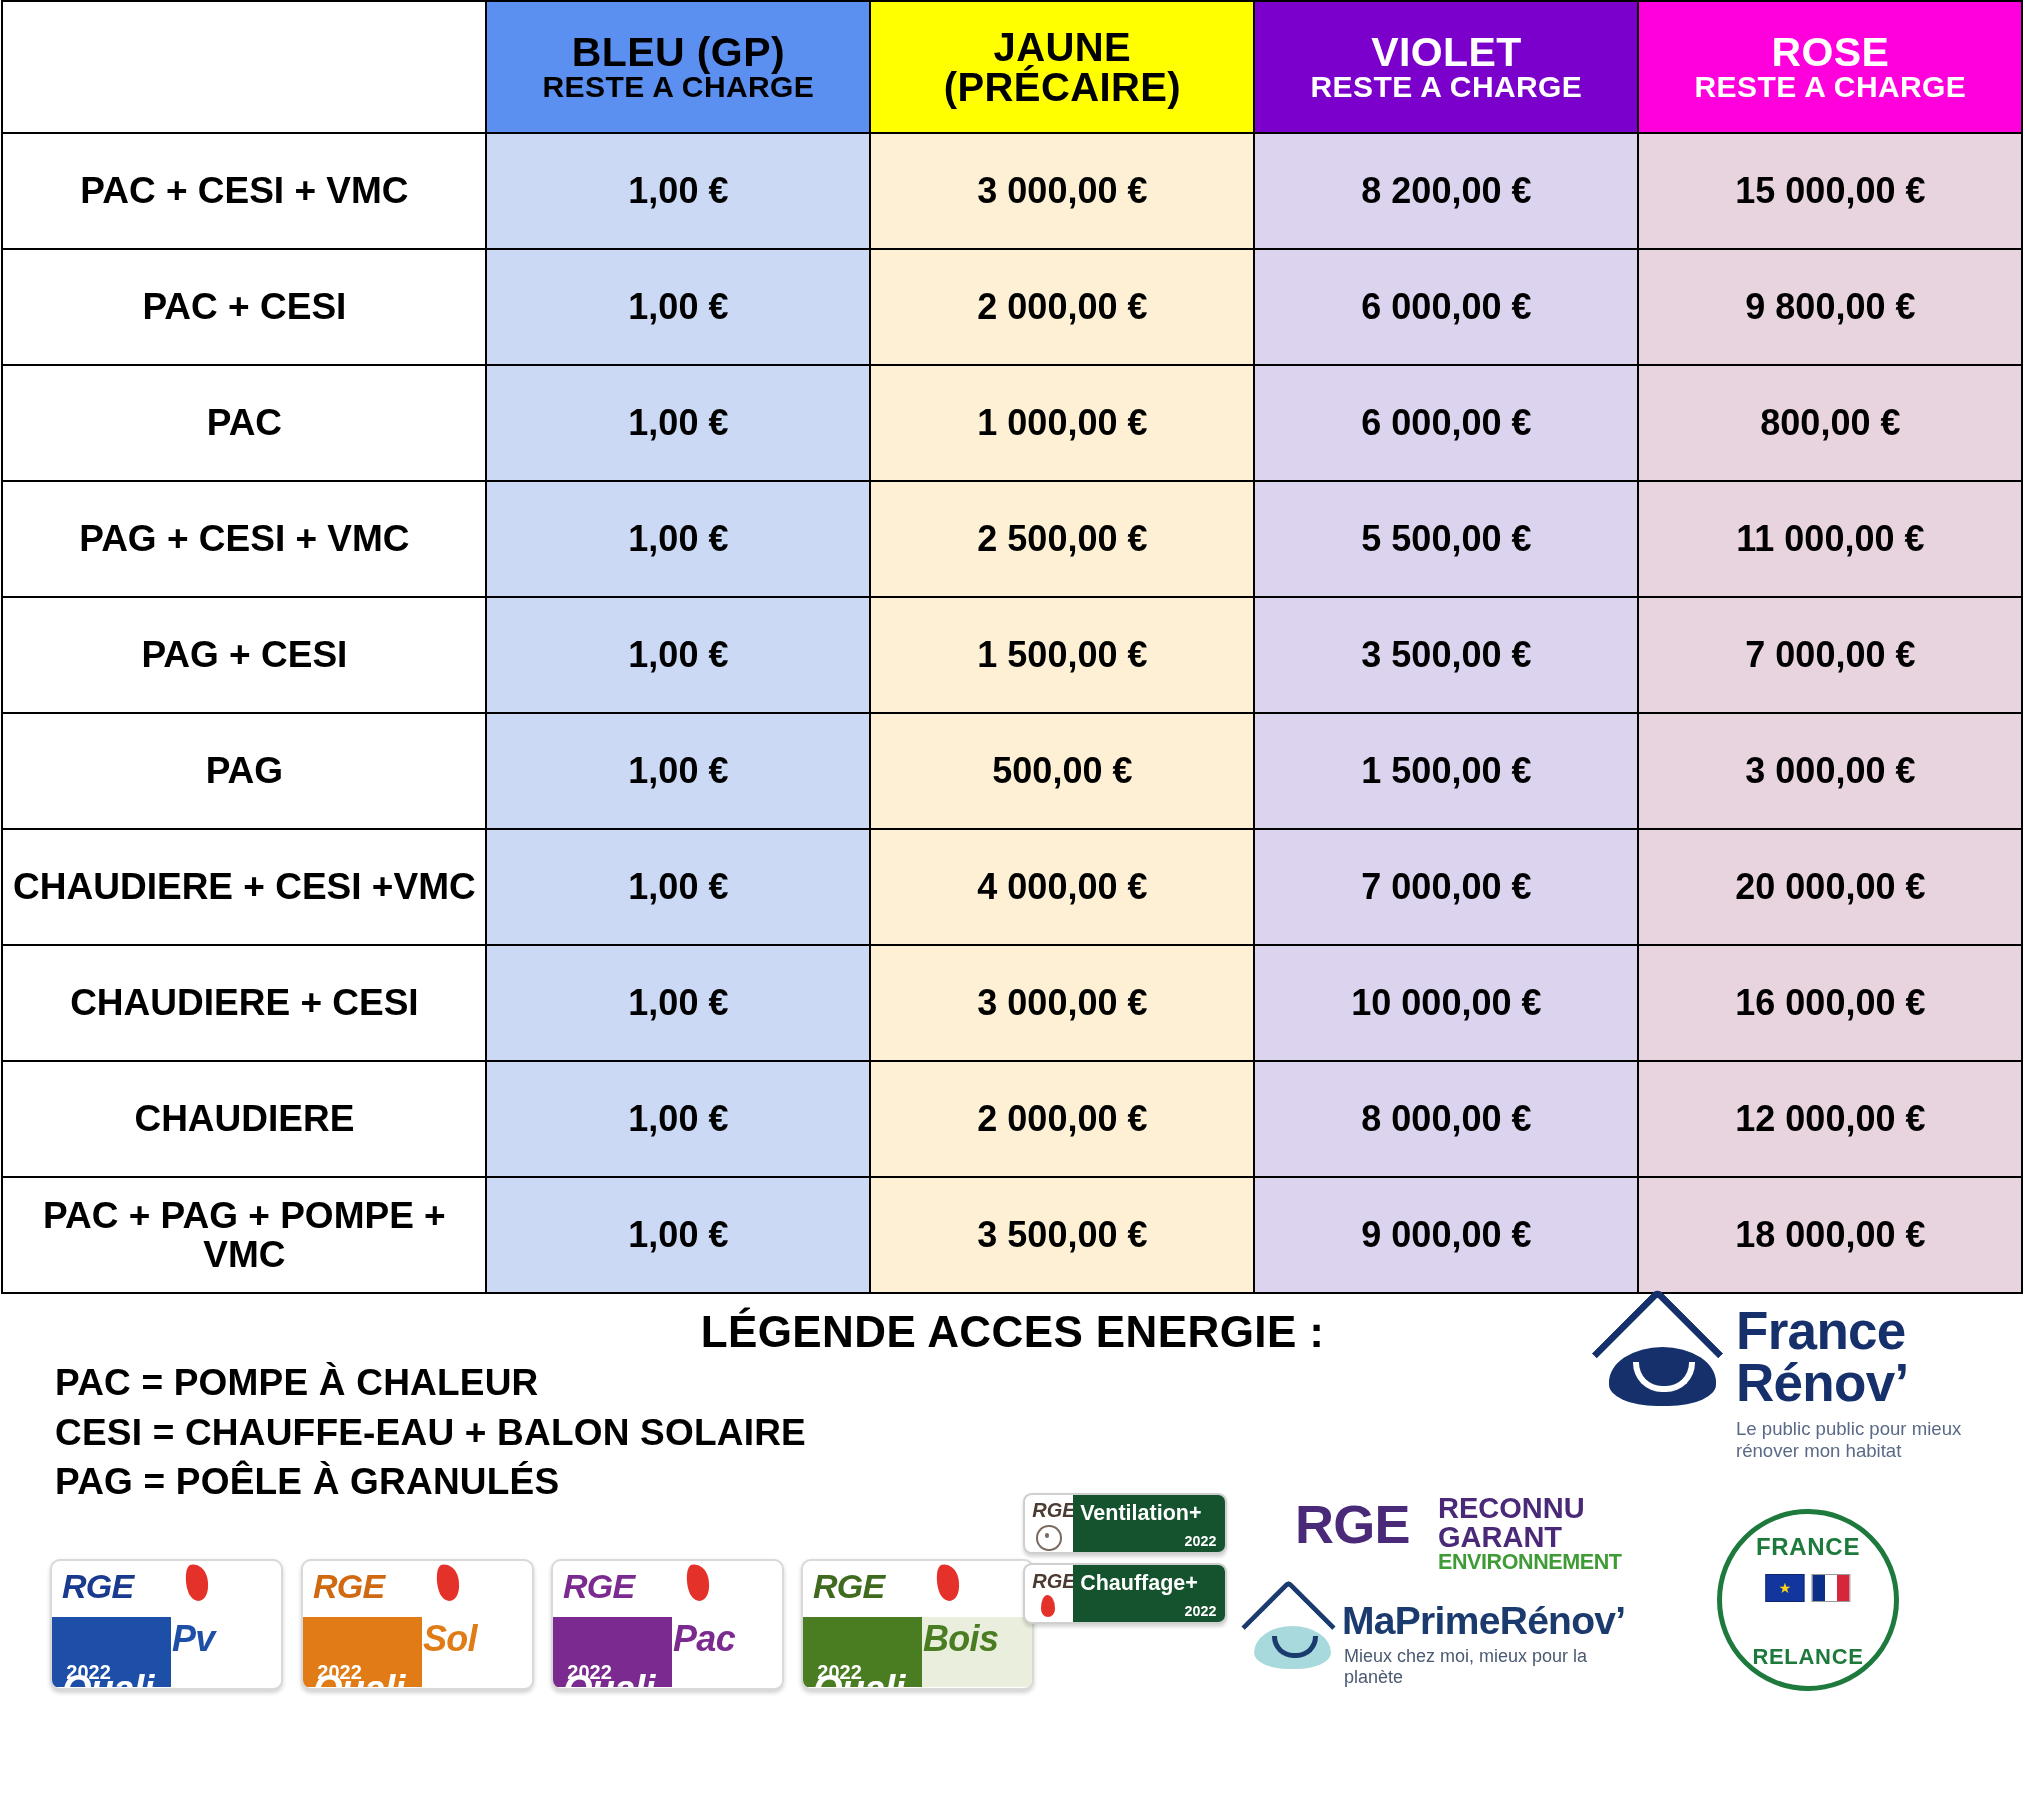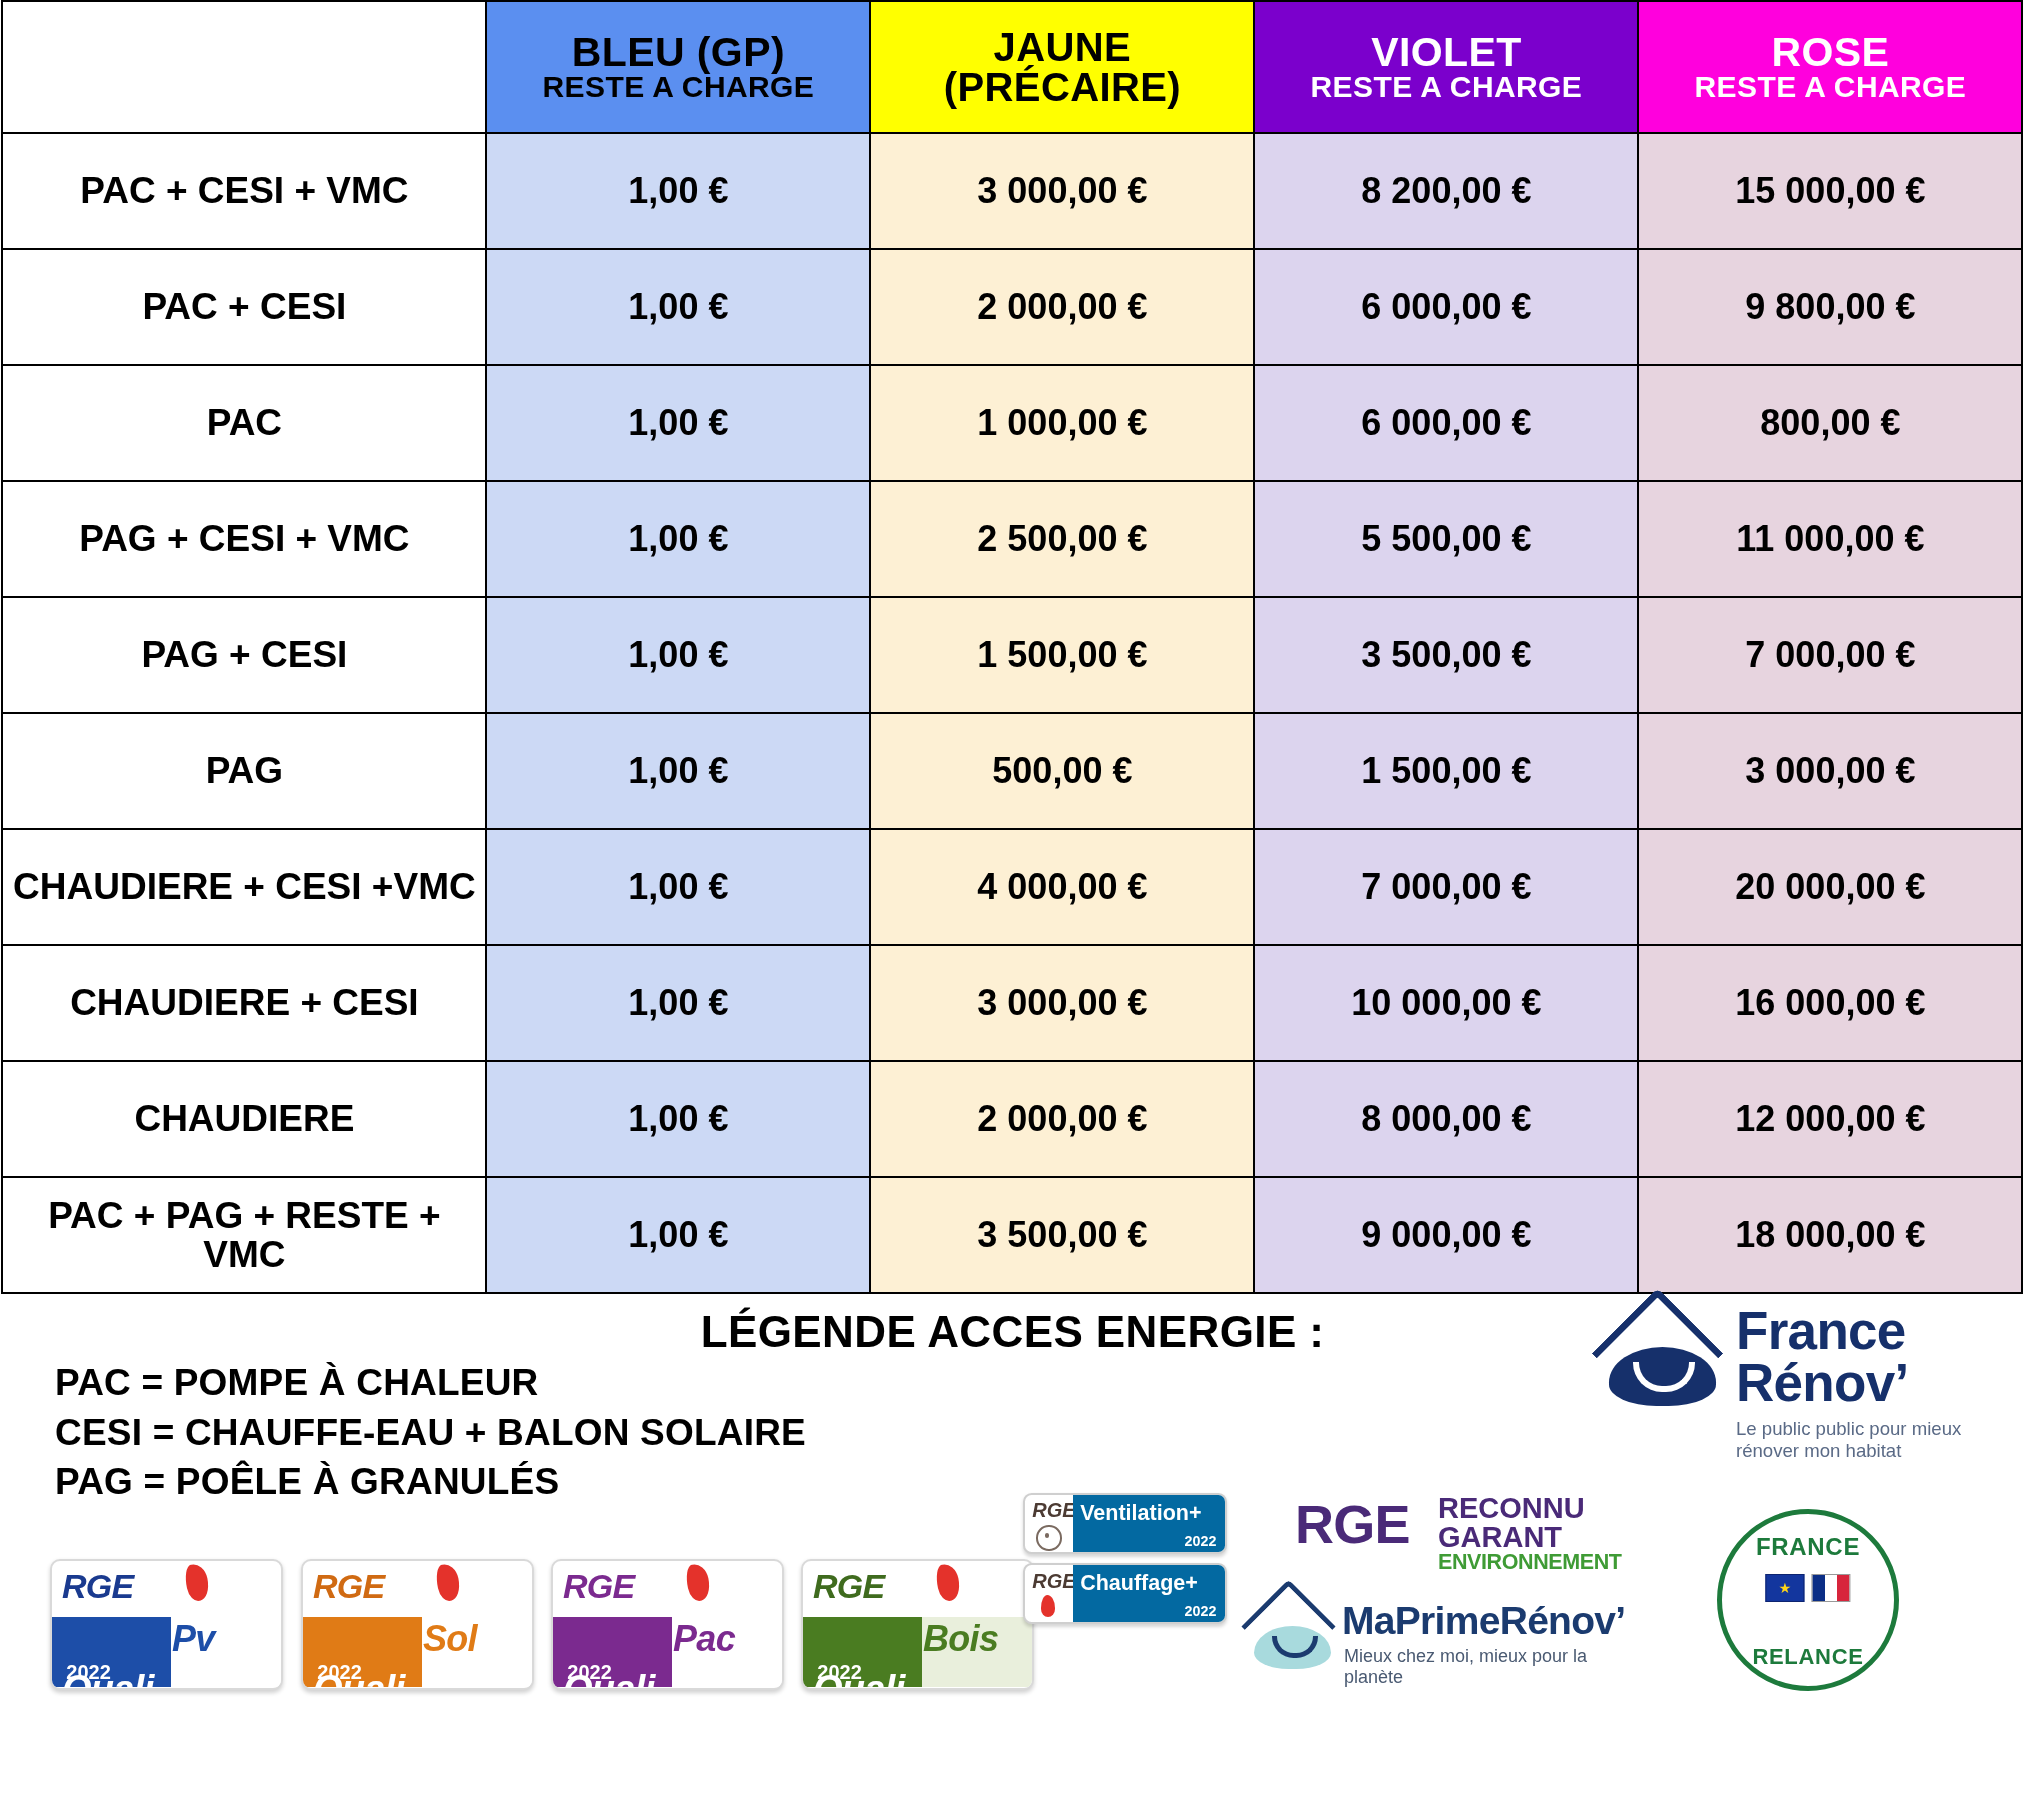--- a/index.html
+++ b/index.html
@@ -303,21 +303,21 @@
     bottom: 4.3px;
     width: 29px;
     height: 24px;
   }
   .vc-band {
     position: absolute;
     right: 0;
     top: 0;
     width: 152px;
     height: 100%;
-    background: #0369a1;
+    background: #14532d;
     color: #ffffff;
   }
   .vc-label {
     position: absolute;
     left: 7.2px;
     top: 5.7px;
     font-size: 21.5px;
     font-weight: bold;
   }
   .vc-year {
@@ -600,21 +600,21 @@
         <td class="v-rose">16 000,00 €</td>
       </tr>
       <tr>
         <td class="label">CHAUDIERE</td>
         <td class="v-bleu">1,00 €</td>
         <td class="v-jaune">2 000,00 €</td>
         <td class="v-violet">8 000,00 €</td>
         <td class="v-rose">12 000,00 €</td>
       </tr>
       <tr>
-        <td class="label">PAC + PAG + RESTE + VMC</td>
+        <td class="label">PAC + PAG + POMPE + VMC</td>
         <td class="v-bleu">1,00 €</td>
         <td class="v-jaune">3 500,00 €</td>
         <td class="v-violet">9 000,00 €</td>
         <td class="v-rose">18 000,00 €</td>
       </tr>
     </tbody>
   </table>
 
   <div class="legend-area">
 

